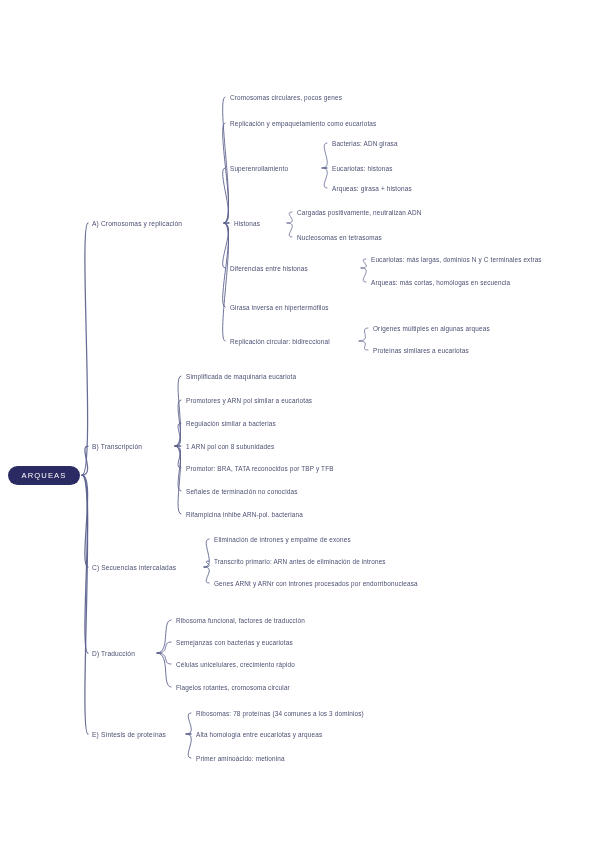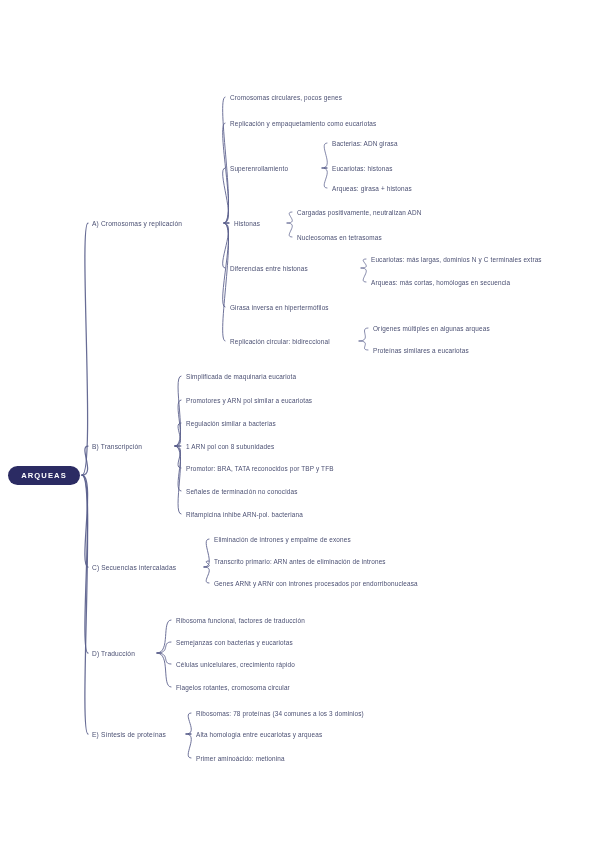--- a/index.html
+++ b/index.html
@@ -43,21 +43,21 @@
   .root-node {
     position: absolute;
     left: 8px;
     top: 466px;
     width: 72px;
     height: 19px;
     border-radius: 9.5px;
     background: #2b2b63;
     color: #ffffff;
     font-size: 7.6px;
-    font-weight: bold;
+    font-weight: normal;
     letter-spacing: 1.1px;
     display: flex;
     align-items: center;
     justify-content: center;
     box-sizing: border-box;
   }
 </style>
 </head>
 <body>
 

